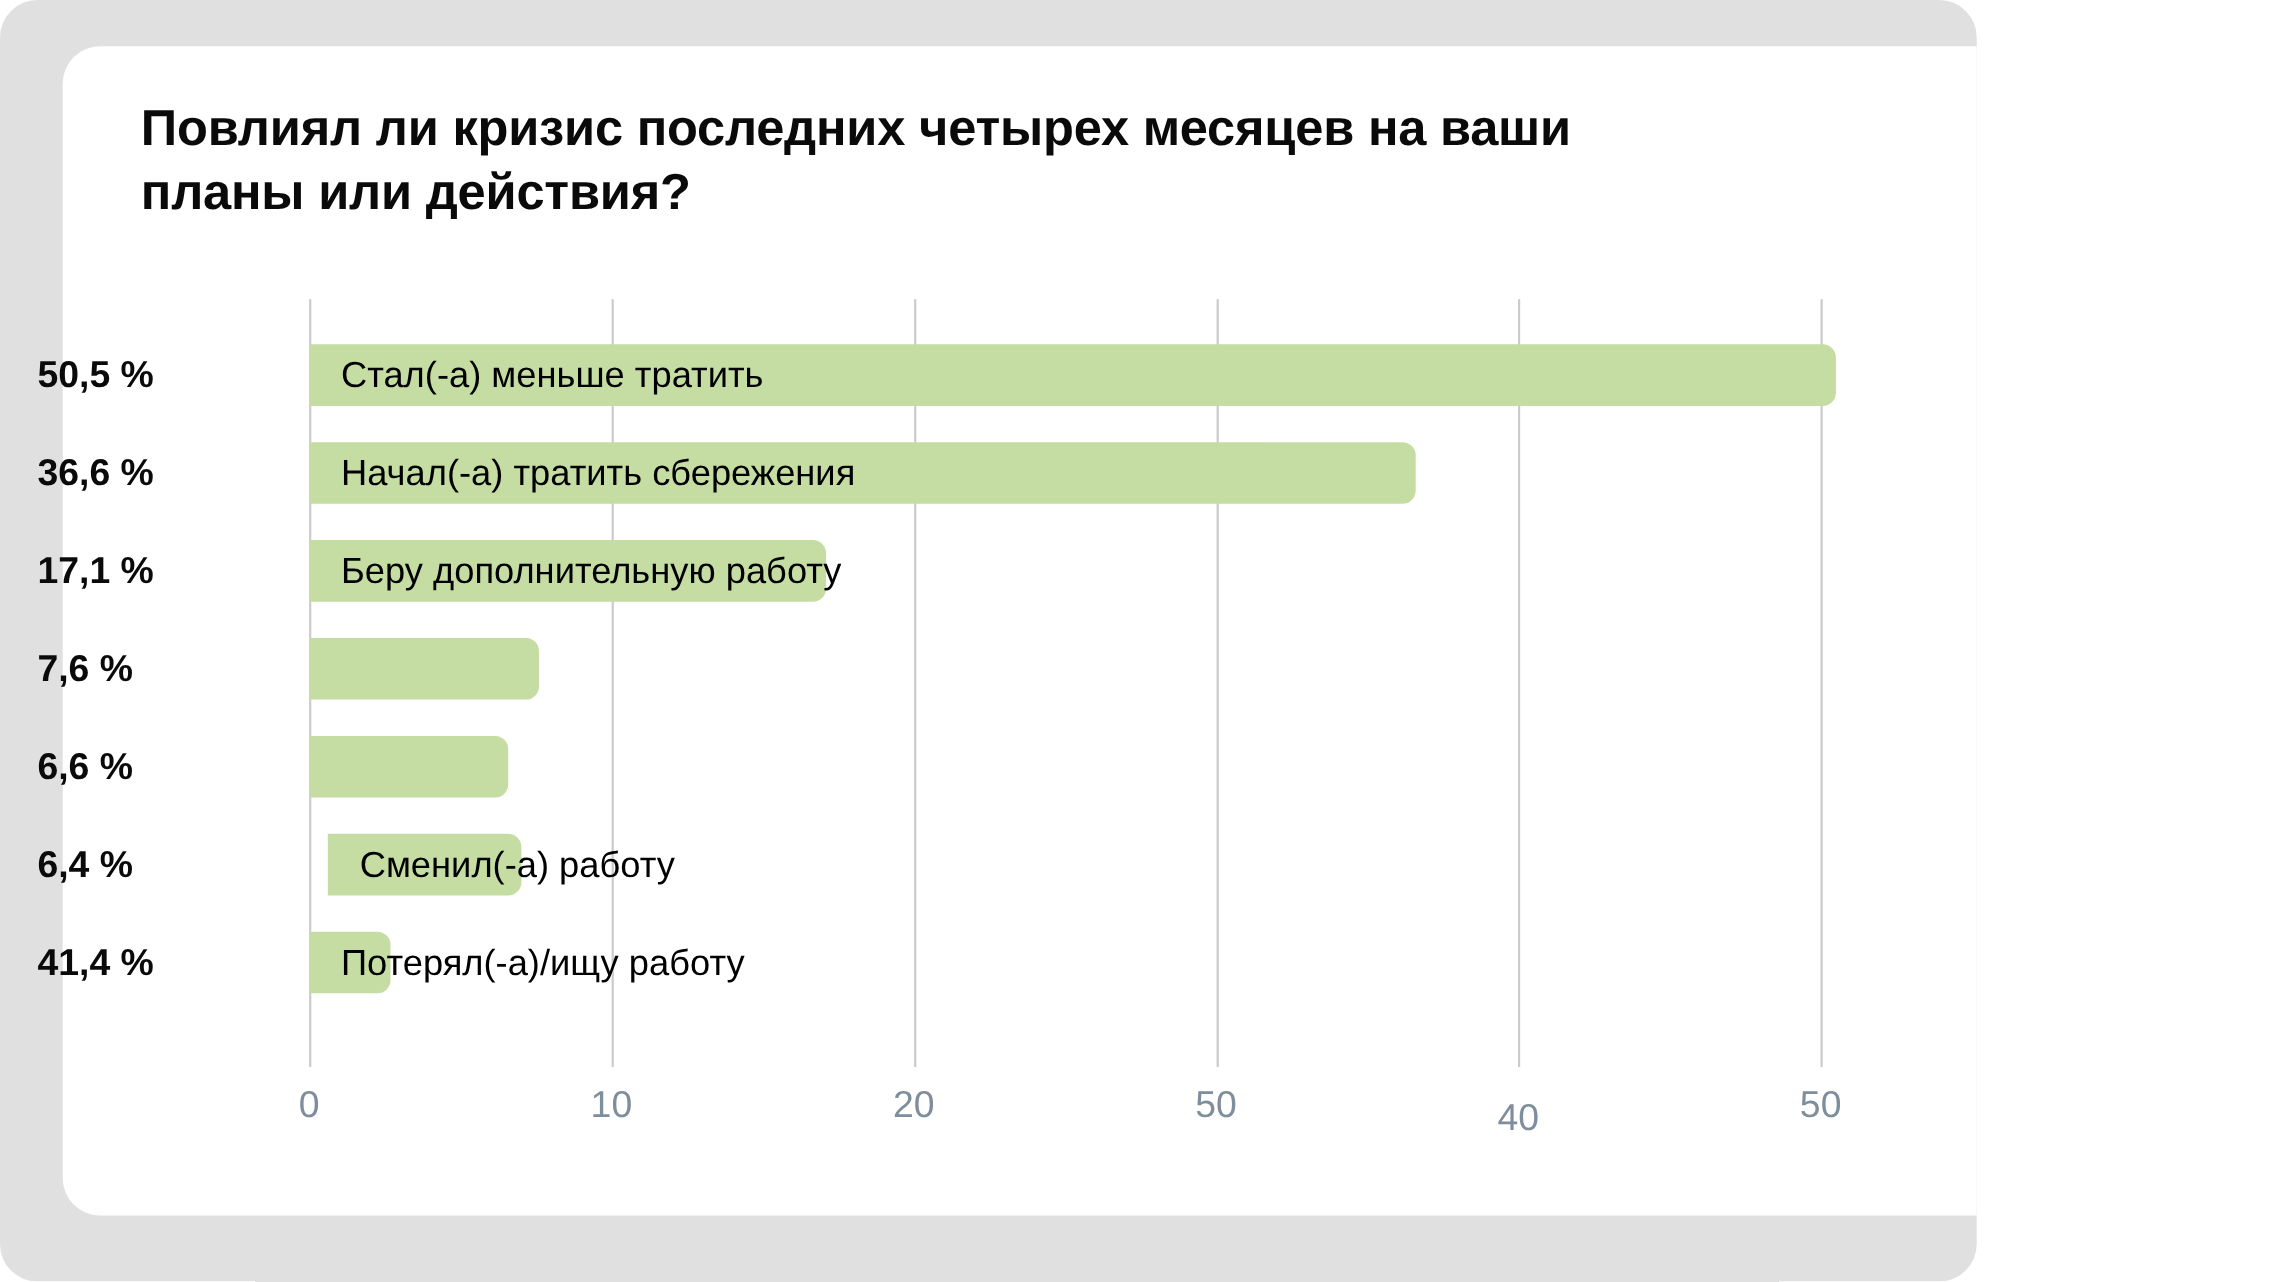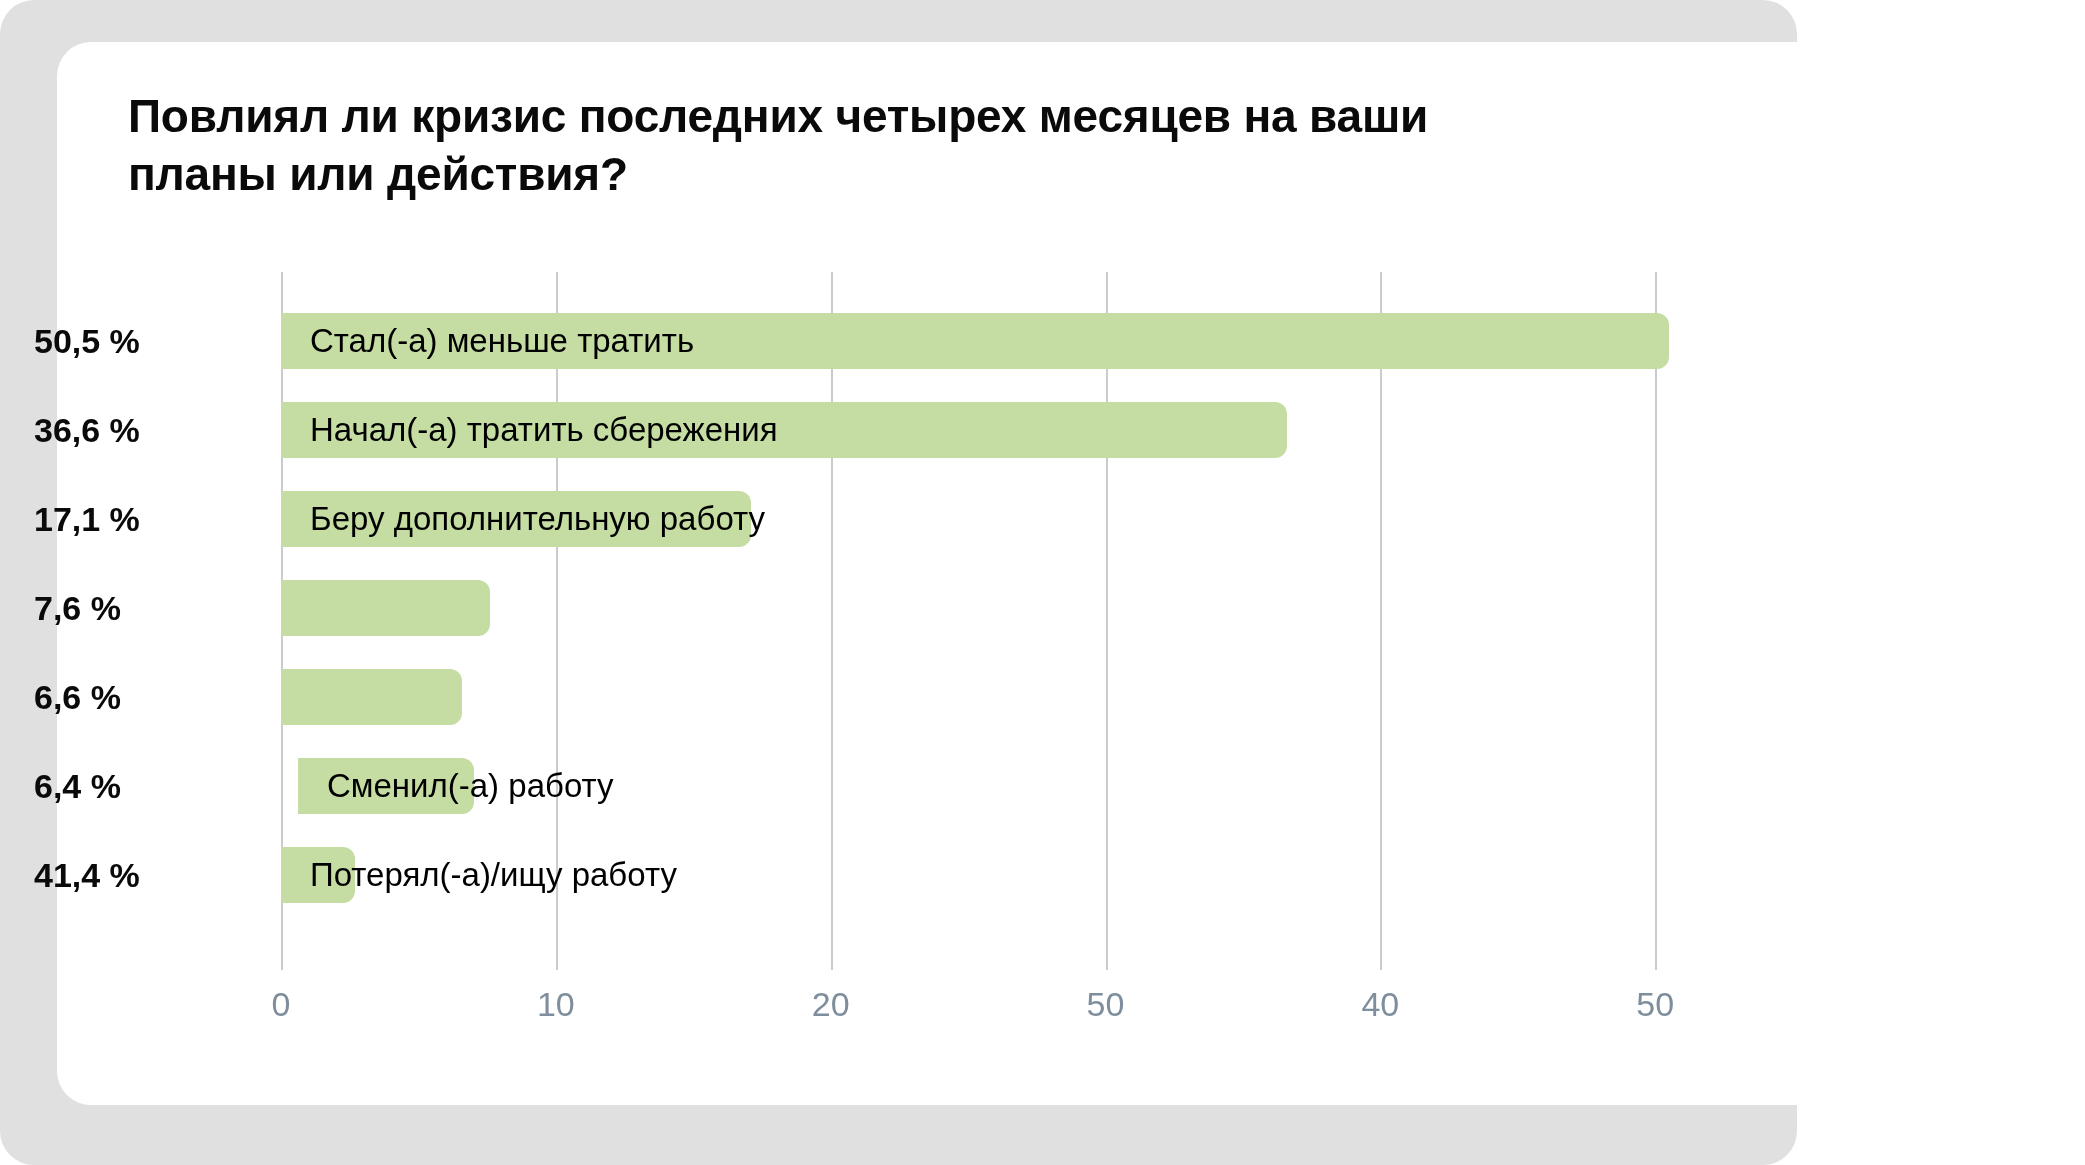--- a/index.html
+++ b/index.html
@@ -133,21 +133,21 @@
           <div class="gridline" style="left: 824.5px;"></div>
           <div class="gridline" style="left: 1099.33px;"></div>
           <div class="gridline" style="left: 1374.17px;"></div>
           <div class="gridline" style="left: 1649px;"></div>
         </div>
       <div id="ticks">
           <div class="tick-label" style="left: 0px;">0</div>
           <div class="tick-label" style="left: 274.833px;">10</div>
           <div class="tick-label" style="left: 549.667px;">20</div>
           <div class="tick-label" style="left: 824.5px;">50</div>
-          <div class="tick-label" style="left: 1099.33px;">40</div>
+          <div class="tick-label" style="left: 1099.33px; margin-top: 12px;">40</div>
           <div class="tick-label" style="left: 1374.17px;">50</div>
           <div class="tick-label" style="left: 1649px;">20</div>
         </div>
       <div id="bars">
           <div class="bar-row" style="top: 41px; width: 1649px;">
             <div class="bar" style="width: 1387.91px; background: rgb(197, 221, 163);"></div>
             <div class="bar-label">Стал(-а) меньше тратить</div>
           </div>
           <div class="bar-row" style="top: 130px; width: 1649px;">
             <div class="bar" style="width: 1005.89px; background: rgb(197, 221, 163);"></div>

